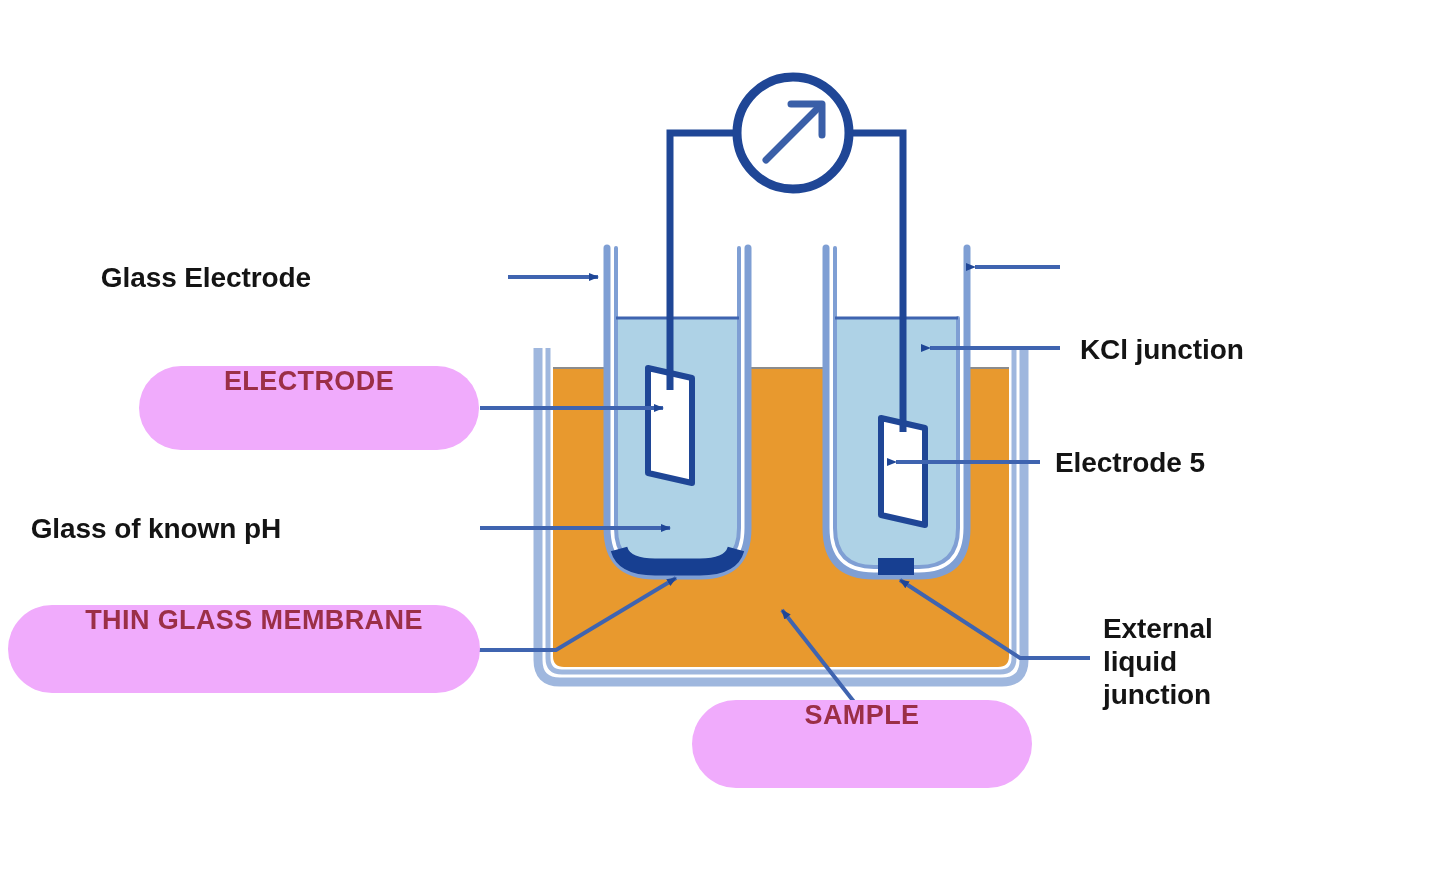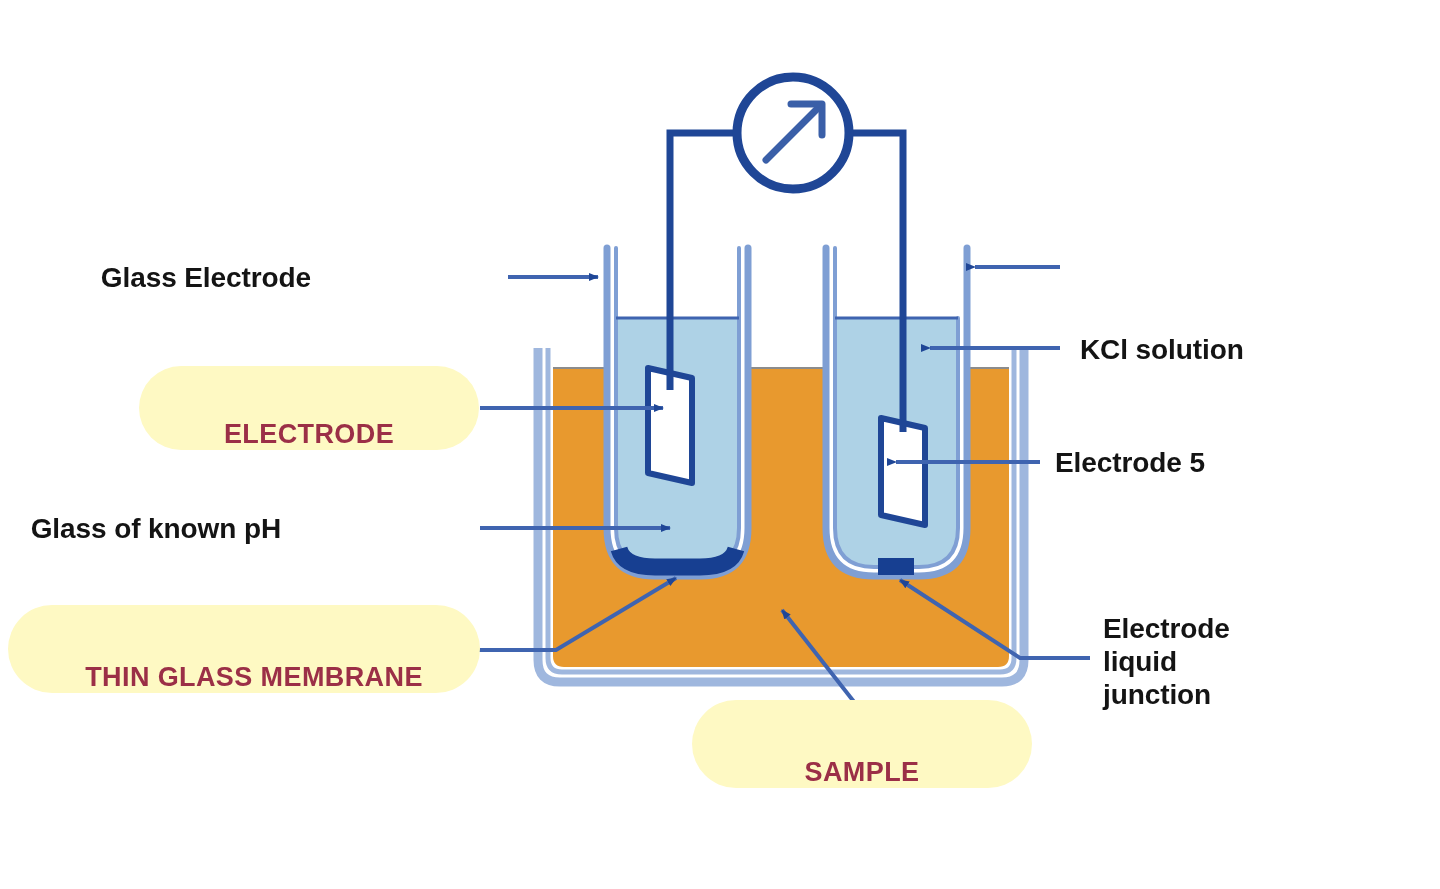--- a/index.html
+++ b/index.html
@@ -38,23 +38,23 @@
     white-space: pre-line;
   }
   .lbl-right { text-align: left; }
   .lbl-left  { text-align: right; }
 
   .pill {
     position: absolute;
     box-sizing: border-box;
     border: 4px solid #9B2F४7;
     border-radius: 999px;
-    background: #fef9c3;
+    background: #f0abfc;
     display: flex;
-    align-items: flex-end;
+    align-items: flex-start;
     justify-content: center;
   }
   .pill-text {
     font-weight: bold;
     font-size: 27px;
     letter-spacing: 0.4px;
     white-space: nowrap;
   }
 </style>
 </head>
@@ -147,25 +147,25 @@
 
       <path d="M1090,658 L1020,658 L900,580" marker-end="url(#arrowR)"></path>
     </g>
   </svg>
 
   <div class="lbl lbl-left" style="right: 935px; top: 261px; color: rgb(20, 20, 20);">Glass Electrode</div>
 
   <div class="lbl lbl-left" style="right: 965px; top: 512px; color: rgb(20, 20, 20);">Glass of known pH</div>
 
 
-  <div class="lbl lbl-right" style="left: 1080px; top: 333px; color: rgb(20, 20, 20);">KCl solution</div>
+  <div class="lbl lbl-right" style="left: 1080px; top: 333px; color: rgb(20, 20, 20);">KCl junction</div>
 
   <div class="lbl lbl-right" style="left: 1055px; top: 446px; color: rgb(20, 20, 20);">Electrode 5</div>
 
-  <div class="lbl lbl-right" style="left: 1103px; top: 612px; color: rgb(20, 20, 20);">Electrode liquid
+  <div class="lbl lbl-right" style="left: 1103px; top: 612px; color: rgb(20, 20, 20);">External liquid
 junction</div>
 
   <div class="pill" style="left: 139px; top: 366px; width: 340px; height: 84px; border-color: rgb(155, 47, 71);">
     <span class="pill-text" style="color: rgb(155, 47, 71);">ELECTRODE</span>
   </div>
 
   <div class="pill" style="left: 8px; top: 605px; width: 472px; height: 88px; border-color: rgb(155, 47, 71);">
     <span class="pill-text" style="color: rgb(155, 47, 71); margin-left: 20px;">THIN GLASS MEMBRANE</span>
   </div>
 

